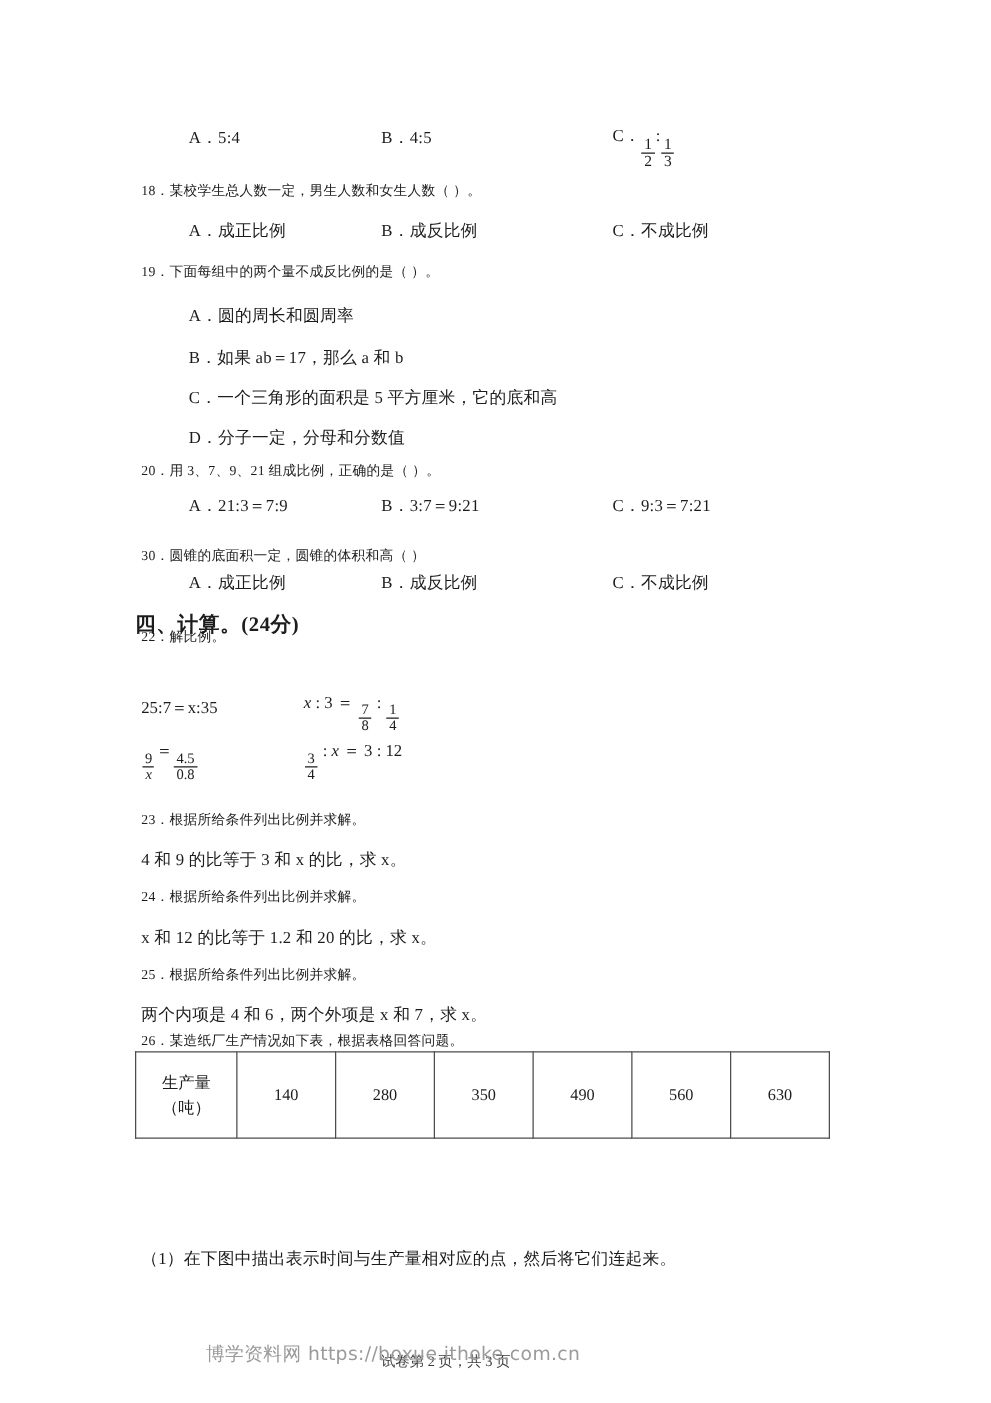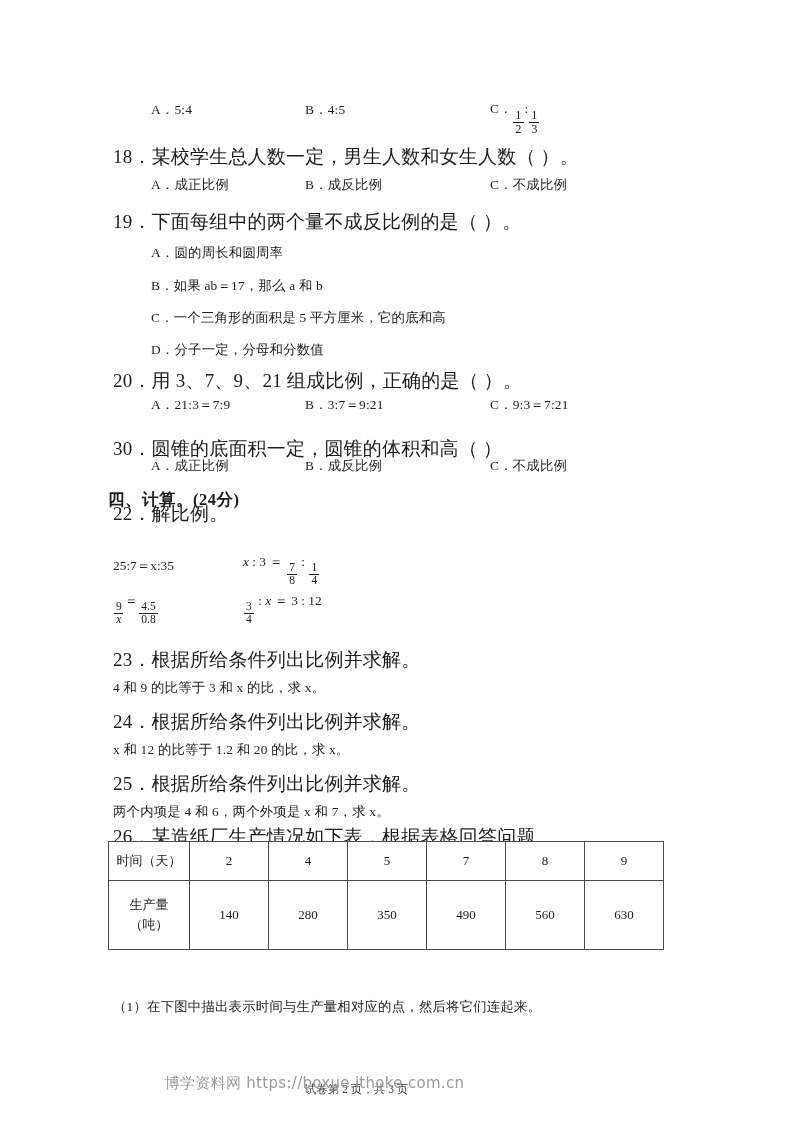--- a/index.html
+++ b/index.html
@@ -24,21 +24,21 @@
   
   .row {
     position: absolute;
     white-space: nowrap;
     font-size: 13.2px;
     line-height: 1.1;
     letter-spacing: 0.2px;
   }
   .q-line {
     left: 113px;
-    font-size: 19px;
+    font-size: 11px;
   }
   .opt {
     font-size: 13.4px;
   }
   .opt-a { left: 133px; margin-left: 18px; }
   .opt-b { left: 305px; }
   .opt-c { left: 490px; }
   .sub-line {
     left: 113px;
     font-size: 13.4px;
@@ -215,29 +215,20 @@
   <div class="row q-line" style="top:712px">24．根据所给条件列出比例并求解。</div>
   <div class="row sub-line" style="top:743px">x 和 12 的比等于 1.2 和 20 的比，求 x。</div>
 
   <div class="row q-line" style="top:774px">25．根据所给条件列出比例并求解。</div>
   <div class="row sub-line" style="top:805px">两个内项是 4 和 6，两个外项是 x 和 7，求 x。</div>
 
   <div class="row q-line" style="top:827px">26．某造纸厂生产情况如下表，根据表格回答问题。</div>
 
   <table class="prod-table">
     <tbody>
-        <tr class="head">
-      <td class="lbl">时间（天）</td>
-      <td class="val">2</td>
-      <td class="val">4</td>
-      <td class="val">5</td>
-      <td class="val">7</td>
-      <td class="val">8</td>
-      <td class="val">9</td>
-    </tr>
     <tr class="body">
       <td class="lbl">
         <span class="stacked">生产量</span>
         <span class="stacked">（吨）</span>
       </td>
       <td class="val">140</td>
       <td class="val">280</td>
       <td class="val">350</td>
       <td class="val">490</td>
       <td class="val">560</td>

